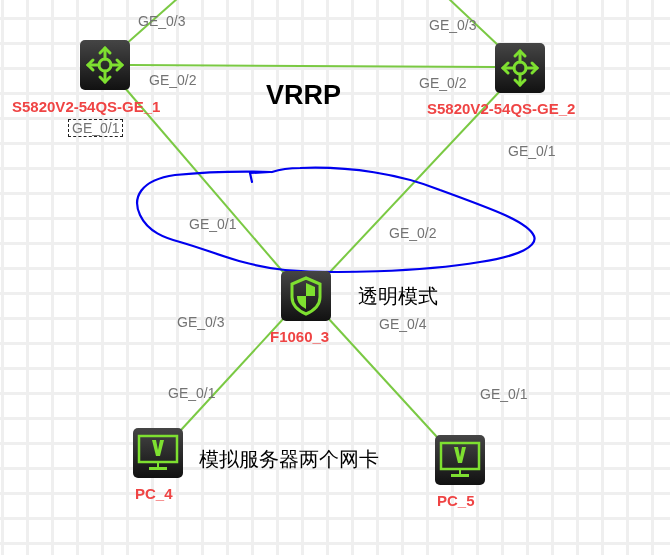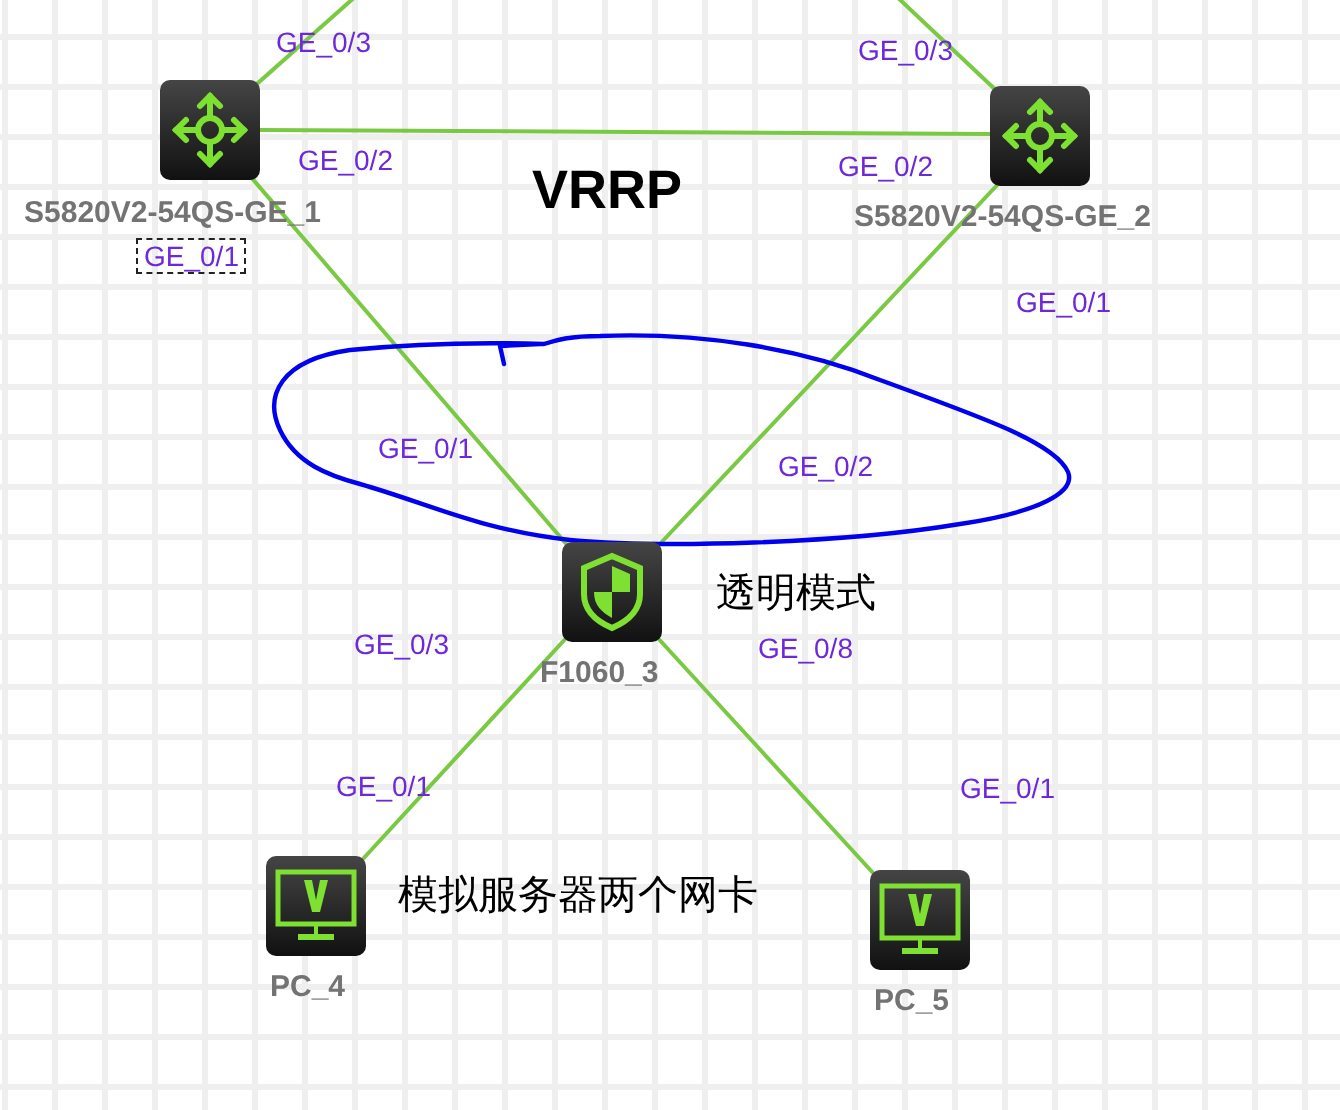--- a/index.html
+++ b/index.html
@@ -7,22 +7,22 @@
     width: 670px; height: 555px; overflow: hidden; position: relative;
     background-color: #ffffff;
     background-image:
       linear-gradient(to right, #efefef 0 3px, transparent 3px),
       linear-gradient(to bottom, #efefef 0 3px, transparent 3px);
     background-size: 25px 25px;
     background-position: 1px 17px;
     font-family: "Liberation Sans", sans-serif;
   }
   #topo { position: absolute; left: 0; top: 0; width: 670px; height: 555px; }
-  .lbl { position: absolute; font-size: 14px; color: #6d28d9; white-space: nowrap; font-family: "Liberation Sans", sans-serif; }
-  .dev-name { position: absolute; font-size: 15px; font-weight: bold; color: #737373; white-space: nowrap; font-family: "Liberation Sans", sans-serif; }
+  .lbl { position: absolute; font-size: 14px; color: #737373; white-space: nowrap; font-family: "Liberation Sans", sans-serif; }
+  .dev-name { position: absolute; font-size: 15px; font-weight: bold; color: #ef4444; white-space: nowrap; font-family: "Liberation Sans", sans-serif; }
   .note { position: absolute; font-size: 20px; color: #000; white-space: nowrap; font-family: "DejaVu Serif", serif; }
   .vrrp { position: absolute; font-size: 27px; font-weight: bold; color: #000; font-family: "Liberation Sans", sans-serif; }
   .boxed { border: 1px dashed #222; padding: 0 3px; }
   .icon { position: absolute; width: 50px; height: 50px; border-radius: 5px;
           background: linear-gradient(to bottom, #454545, #111111); }
   .icon svg { width: 50px; height: 50px; display: block; }
 </style>
 </head>
 <body>
 
@@ -104,19 +104,19 @@
 
 <div class="lbl" style="left:138px;top:13px;">GE_0/3</div>
 <div class="lbl" style="left:429px;top:17px;">GE_0/3</div>
 <div class="lbl" style="left:149px;top:72px;">GE_0/2</div>
 <div class="lbl" style="left:419px;top:75px;">GE_0/2</div>
 <div class="lbl boxed" style="left:68px;top:119px;">GE_0/1</div>
 <div class="lbl" style="left:508px;top:143px;">GE_0/1</div>
 <div class="lbl" style="left:189px;top:216px;">GE_0/1</div>
 <div class="lbl" style="left:389px;top:225px;">GE_0/2</div>
 <div class="lbl" style="left:177px;top:314px;">GE_0/3</div>
-<div class="lbl" style="left:379px;top:316px;">GE_0/8</div>
+<div class="lbl" style="left:379px;top:316px;">GE_0/4</div>
 <div class="lbl" style="left:168px;top:385px;">GE_0/1</div>
 <div class="lbl" style="left:480px;top:386px;">GE_0/1</div>
 
 <div class="vrrp" style="left:266px;top:80px;">VRRP</div>
 <div class="note" style="left:358px;top:283px;">透明模式</div>
-<div class="note" style="left:199px;top:434px;">模拟服务器两个网卡</div>
+<div class="note" style="left:199px;top:446px;">模拟服务器两个网卡</div>
 
 </body></html>

